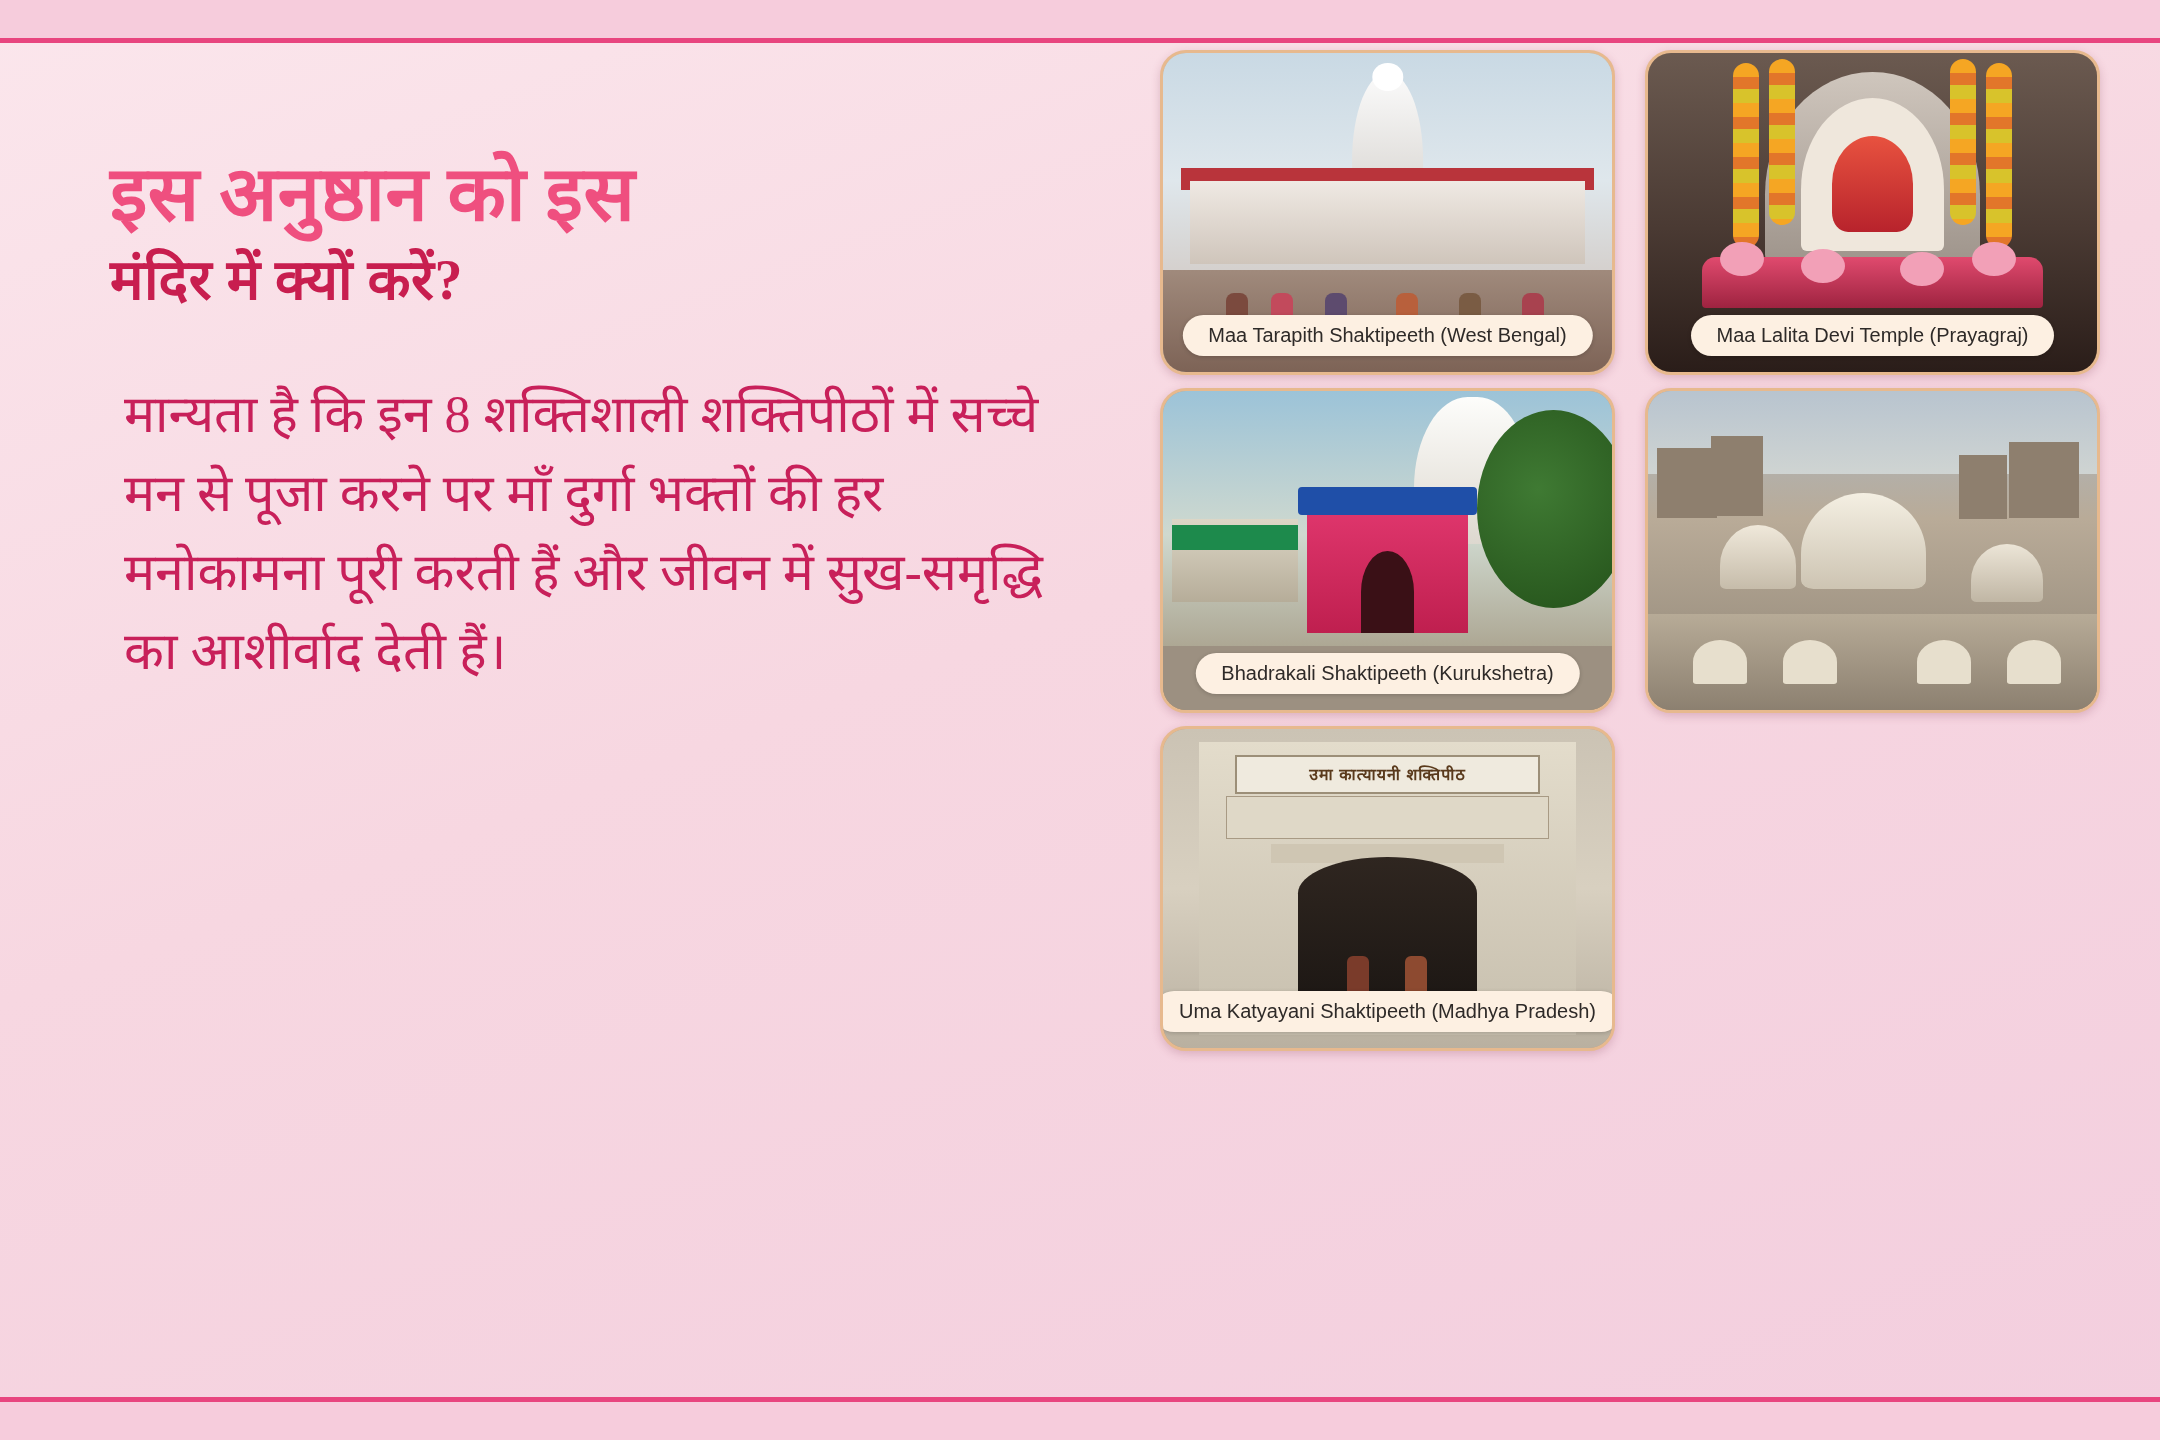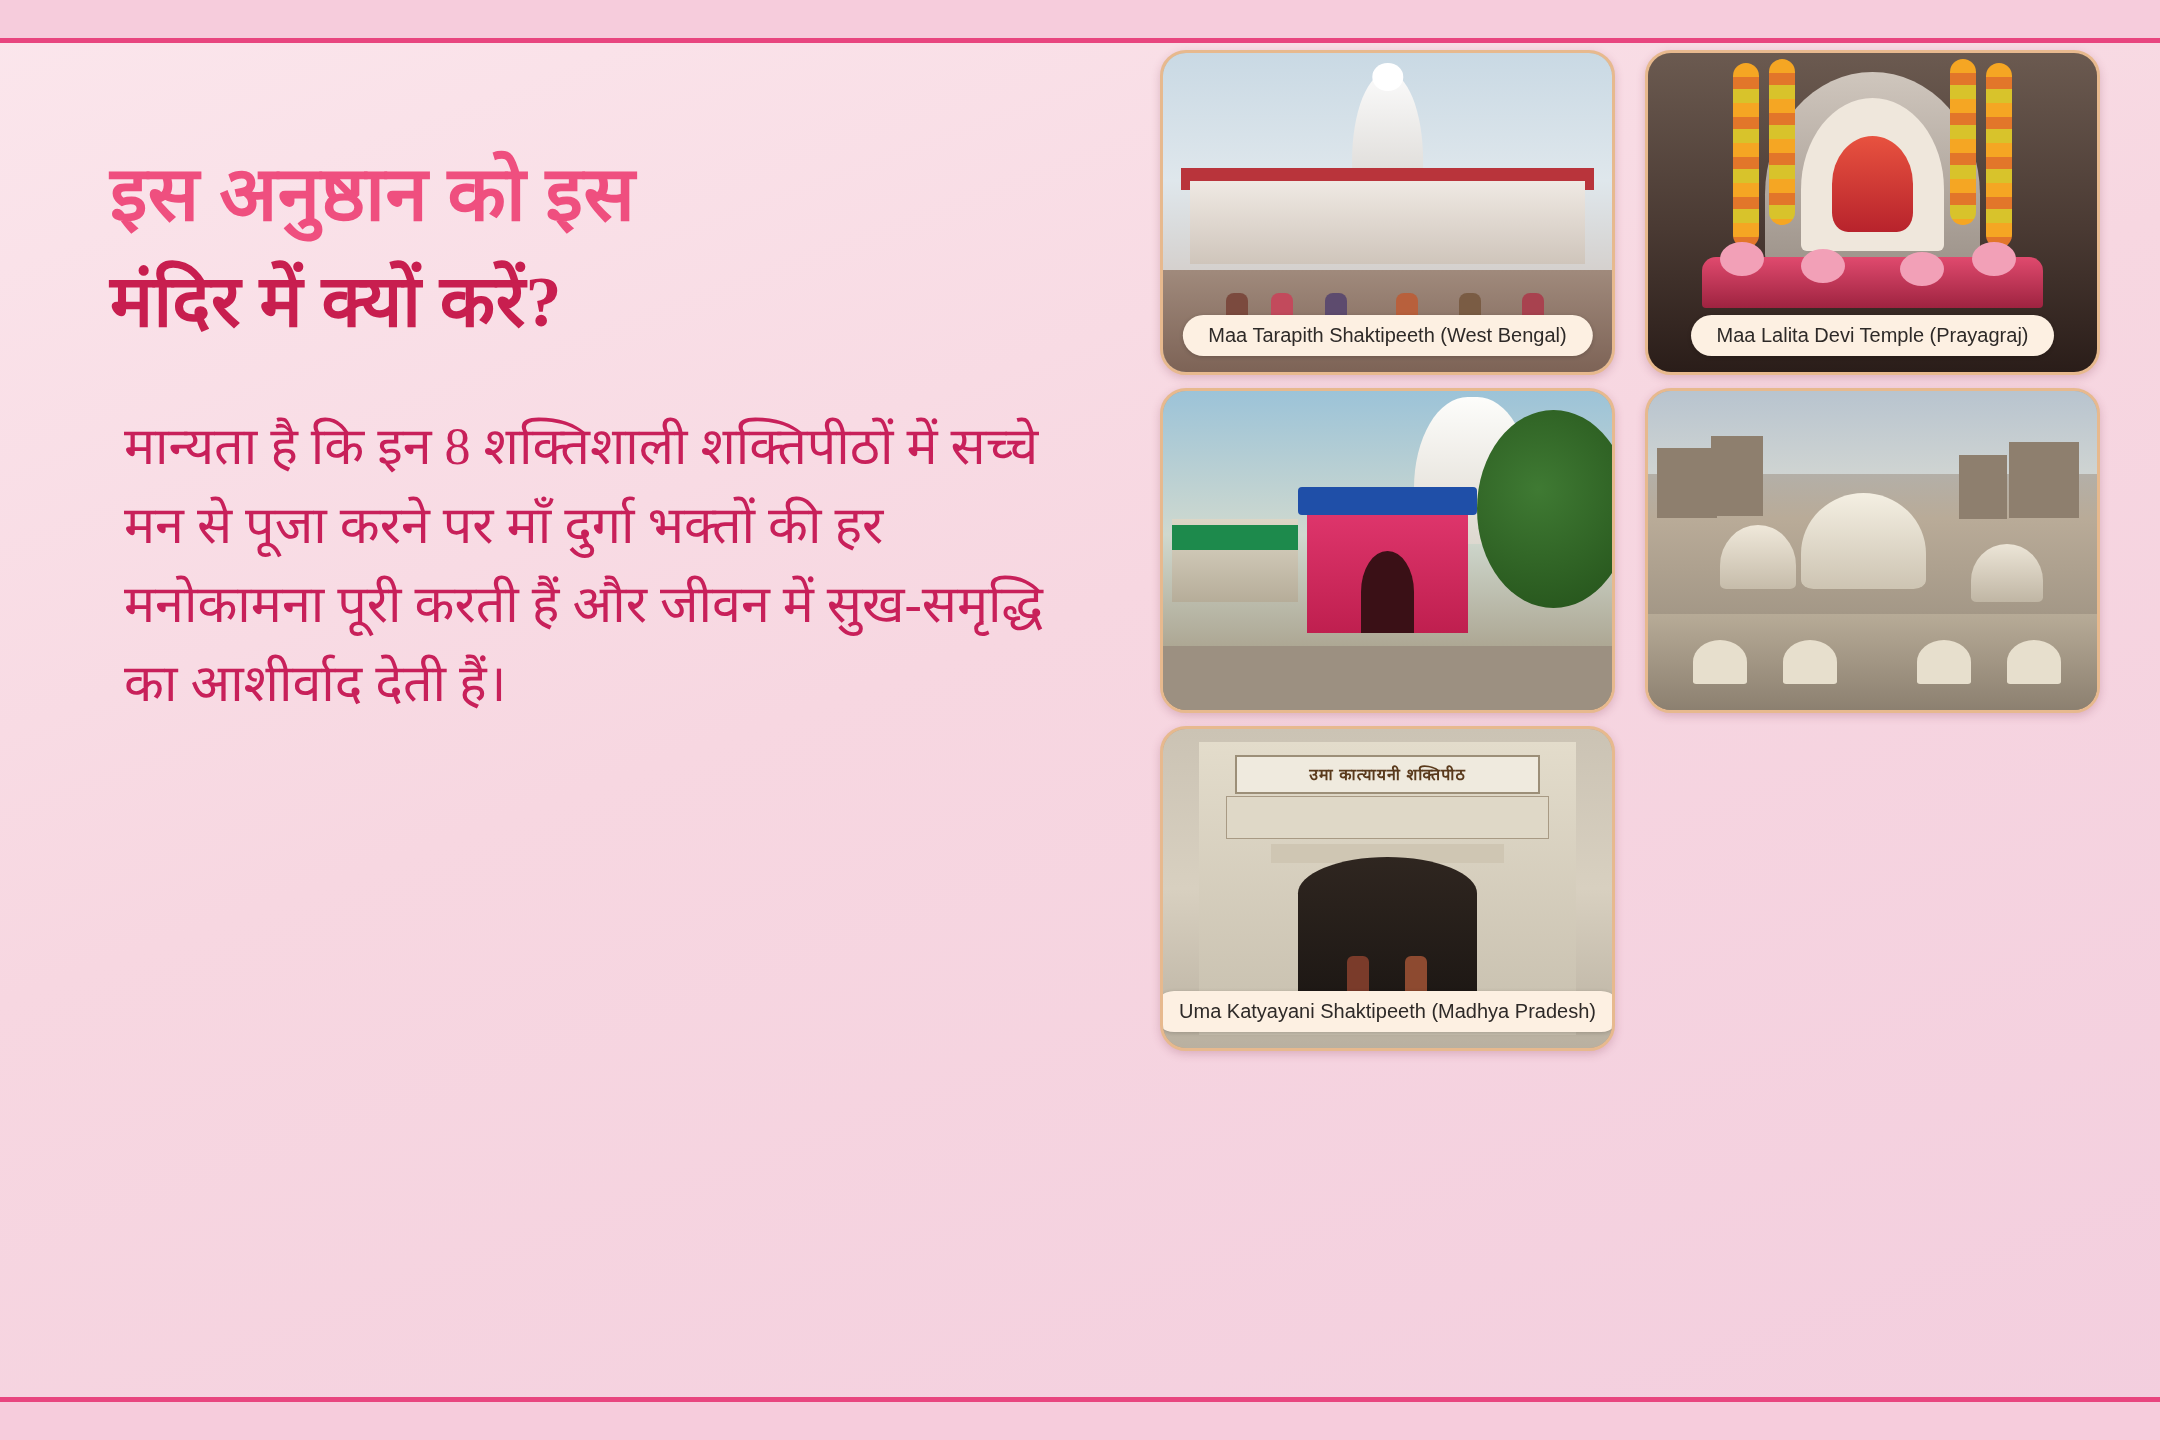--- a/index.html
+++ b/index.html
@@ -43,23 +43,23 @@
     line-height:1.18;
   }
   .headline .l1{
     display:block;
     font-size:76px;
     color:#ef4f7f;
     letter-spacing:0.5px;
   }
   .headline .l2{
     display:block;
-    font-size:72px;
+    font-size:56px;
     color:#c81e4f;
-    margin-top:20px;
+    margin-top:7px;
     letter-spacing:0.5px;
   }
   .body-copy{
     margin:62px 0 0 14px;
     font-family:"Liberation Serif", serif;
     font-size:52px;
     line-height:1.52;
     color:#c8205a;
     width:940px;
     font-weight:400;
@@ -380,20 +380,21 @@
       <div class="photo p4">
         <div class="whitesh"></div>
         <div class="side"></div>
           <div class="sideband"></div>
         <div class="gate"></div>
           <div class="banner"></div>
           <div class="gatearch"></div>
         <div class="bigtree"></div>
         <div class="floor"></div>
       </div>
+      <div class="caption">Bhadrakali Shaktipeeth (Kurukshetra)</div>
     </div>
 
     <div class="card">
       <div class="photo p5">
         <div class="citysky"></div>
         <div class="blk" style="left:2%;top:18%;width:60px;height:70px"></div>
         <div class="blk" style="left:14%;top:14%;width:52px;height:80px"></div>
         <div class="blk" style="right:4%;top:16%;width:70px;height:76px"></div>
         <div class="blk" style="right:20%;top:20%;width:48px;height:64px"></div>
         <div class="dome2"></div>

